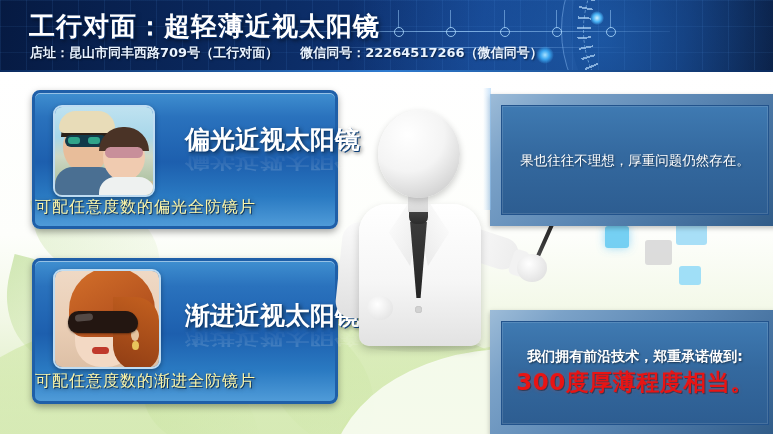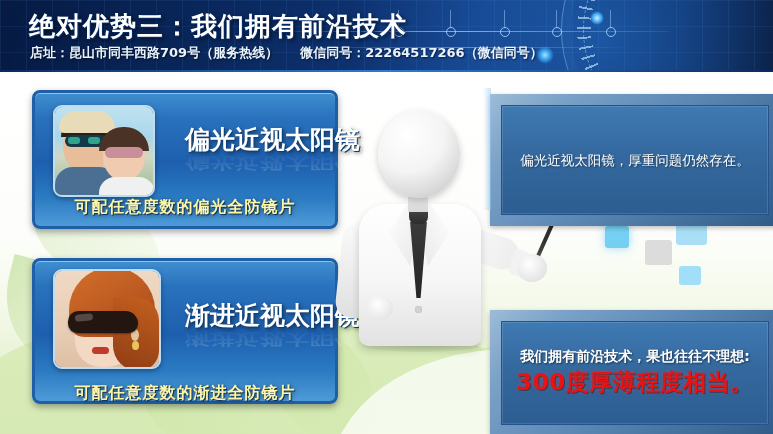--- a/index.html
+++ b/index.html
@@ -274,30 +274,30 @@
     transform-origin: top left;
     -webkit-mask: linear-gradient(to bottom, rgba(0,0,0,.85), rgba(0,0,0,0));
     mask: linear-gradient(to bottom, rgba(0,0,0,.85), rgba(0,0,0,0));
     pointer-events: none;
   }
   .card-1 .card-title-reflect { left: 150px; top: 80px; }
   .card-2 .card-title-reflect { left: 150px; top: 88px; }
   .card-caption {
     position: absolute;
     left: 0; right: 0;
-    text-align: center;
+    text-align: left;
     font-size: 16px;
-    font-weight: bold;
+    font-weight: normal;
     color: #fdf6a8;
     letter-spacing: 1px;
     text-shadow: 1px 1px 0 #10365f, 1px 1px 4px rgba(0,0,0,0.6);
     white-space: nowrap;
   }
   .card-1 .card-caption { top: 104px; }
-  .card-2 .card-caption { top: 122px; }
+  .card-2 .card-caption { top: 110px; }
 
   
   .mascot { position: absolute; left: 345px; top: 110px; width: 200px; height: 255px; }
   .m-head {
     position: absolute; left: 33px; top: 0;
     width: 82px; height: 88px; border-radius: 50%;
     background: radial-gradient(circle at 36% 28%, #ffffff 0%, #f4f4f4 45%, #d5d5d5 78%, #bcbcbc 100%);
     box-shadow: 0 3px 7px rgba(0,0,0,0.20);
   }
   .m-neck {
@@ -467,23 +467,23 @@
       </div>
     <div class="hdr-node" style="left:552px;">
         <i></i>
       </div>
     <div class="hdr-node" style="left:606px;">
         <i></i>
       </div>
     <div class="hdr-glow"></div>
     <div class="hdr-glow2"></div>
 
-    <div class="hdr-title">绝对优势三：我们拥有前沿技术</div>
+    <div class="hdr-title">工行对面：超轻薄近视太阳镜</div>
     <div class="hdr-sub">
-      <span>店址：</span><span>昆山市同丰西路709号（服务热线）</span><span class="gap"></span><span>微信同号：</span><span>22264517266（微信同号）</span>
+      <span>店址：</span><span>昆山市同丰西路709号（工行对面）</span><span class="gap"></span><span>微信同号：</span><span>22264517266（微信同号）</span>
     </div>
     <div class="hdr-bottomline"></div>
   </div>
 
   <div class="body-bg">
     <div class="leaf leaf-b"></div>
     <div class="leaf leaf-a"></div>
     <div class="leaf leaf-c"></div>
     <div class="leaf leaf-d"></div>
     <div class="swoosh"></div>
@@ -550,26 +550,26 @@
     <div class="m-tie"></div>
     <div class="m-tieknot"></div>
     <div class="m-btn"></div>
     <div class="m-neck"></div>
     <div class="m-head"></div>
   </div>
 
   <div class="bevel box-top">
     <div class="bevel-inner">
       <div class="box-top-text">
-        <div>偏光近视太阳镜，厚重问题仍然存在。</div>
+        <div>果也往往不理想，厚重问题仍然存在。</div>
       </div>
     </div>
   </div>
   <div class="box-glow-l"></div>
 
   <div class="bevel box-bottom">
     <div class="bevel-inner">
-      <div class="bb-line1">我们拥有前沿技术，果也往往不理想:</div>
+      <div class="bb-line1">我们拥有前沿技术，郑重承诺做到:</div>
       <div class="bb-line3">300度厚薄程度相当。</div>
     </div>
   </div>
 
 </div>
 
 </body></html>

